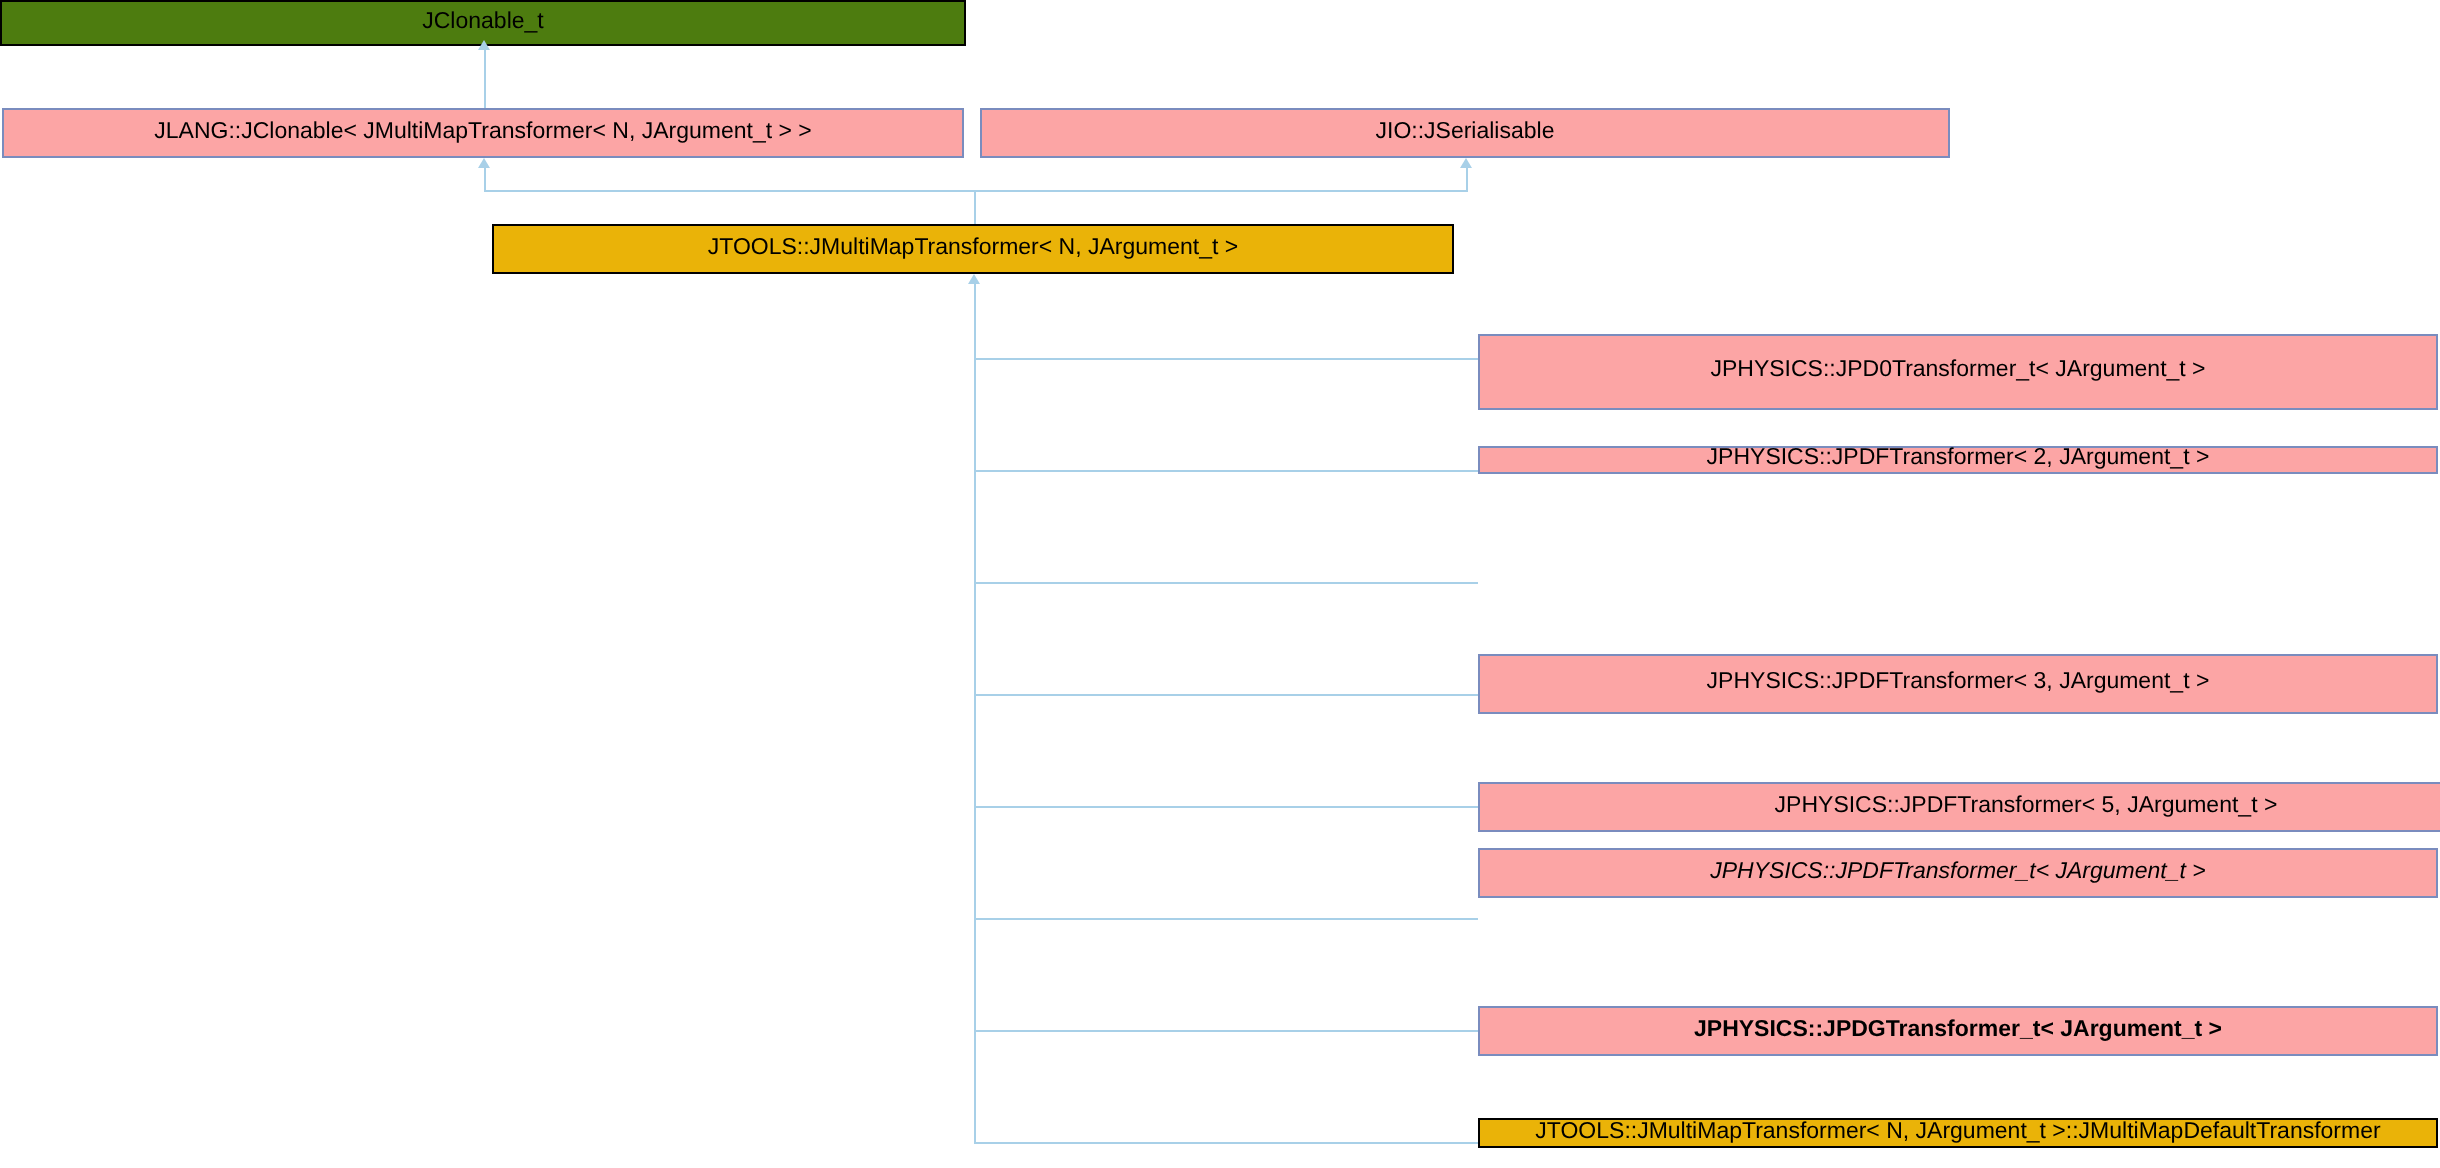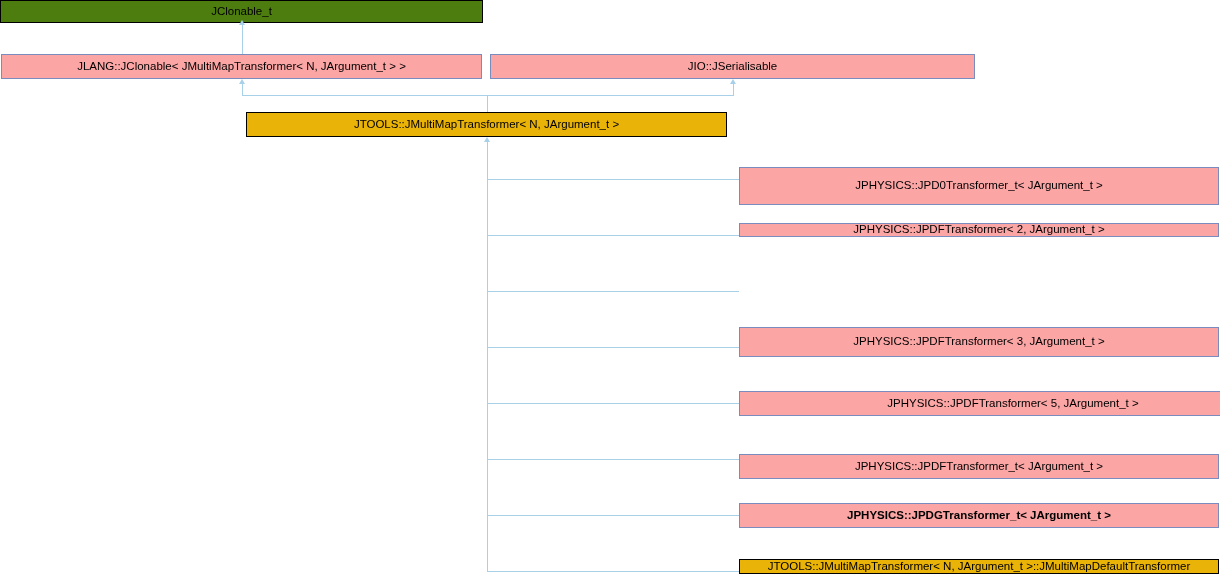--- a/index.html
+++ b/index.html
@@ -123,21 +123,21 @@
 
   <div class="node rel" style="left:739px; top:279px; width:480px; height:30px;margin-top:48px;">
     <span>JPHYSICS::JPDFTransformer&lt; 3, JArgument_t &gt;</span>
   </div>
 
 
   <div class="node rel" style="left:739px; top:391px; width:548px; height:25px;">
     <span>JPHYSICS::JPDFTransformer&lt; 5, JArgument_t &gt;</span>
   </div>
 
-  <div class="node rel" style="left:739px; top:454px; width:480px; height:25px;">
+  <div class="node rel" style="left:739px; top:424px; width:480px; height:25px;font-style:italic;">
     <span>JPHYSICS::JPDFTransformer_t&lt; JArgument_t &gt;</span>
   </div>
 
   <div class="node rel" style="left:739px; top:503px; width:480px; height:25px;font-weight:bold;">
     <span>JPHYSICS::JPDGTransformer_t&lt; JArgument_t &gt;</span>
   </div>
 
   <div class="node current" style="left:739px; top:559px; width:480px; height:15px;">
     <span>JTOOLS::JMultiMapTransformer&lt; N, JArgument_t &gt;::JMultiMapDefaultTransformer</span>
   </div>

